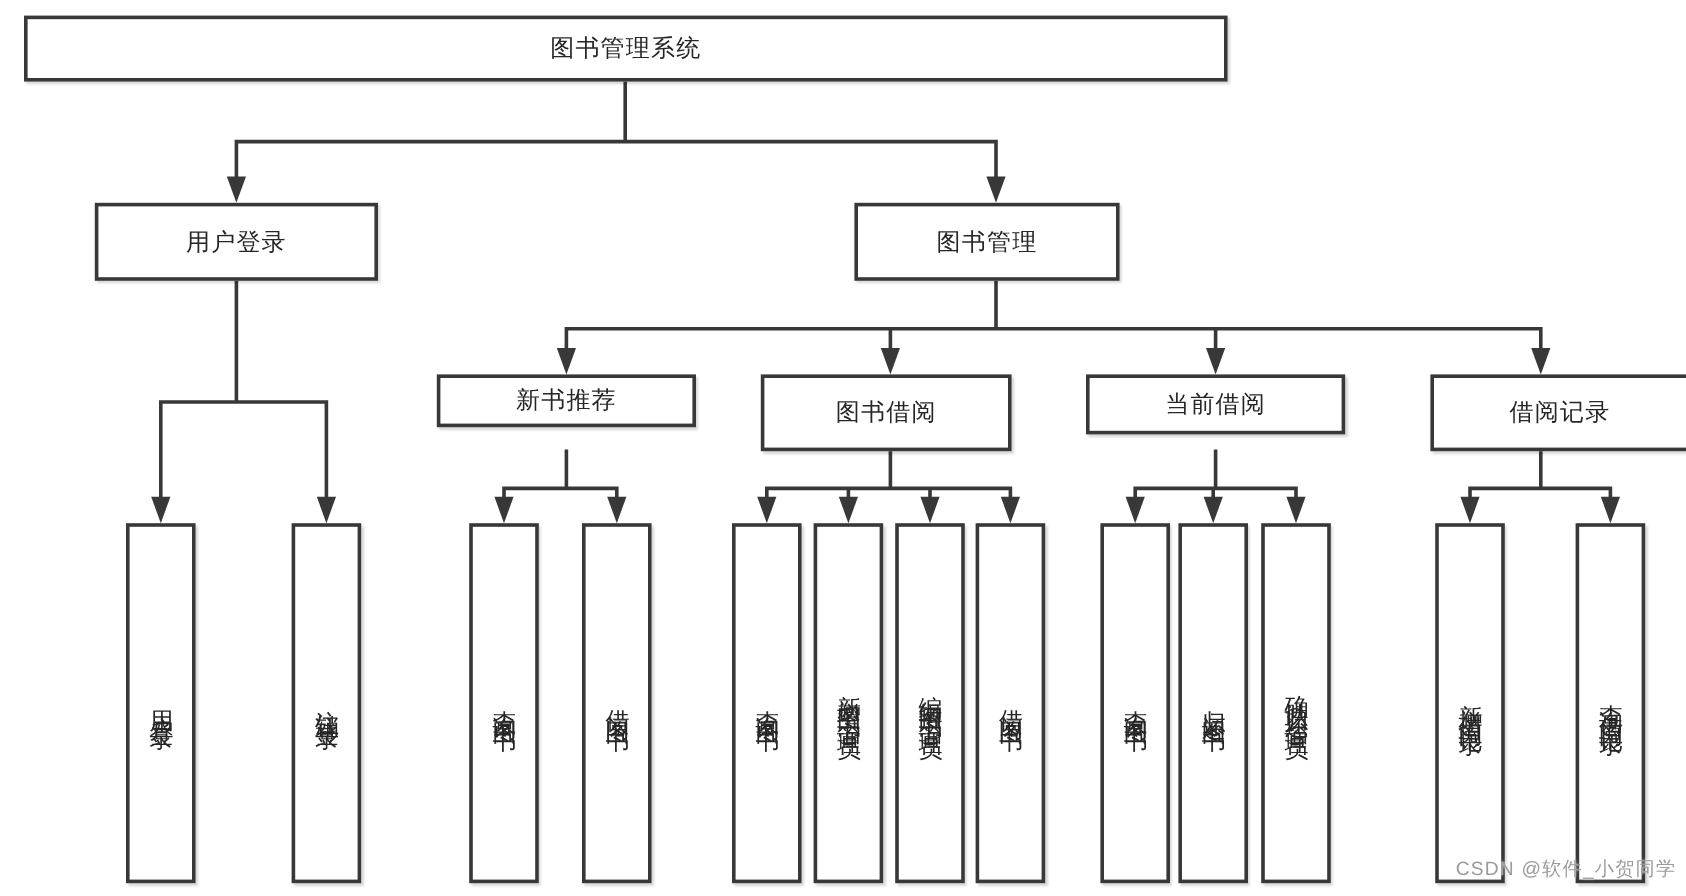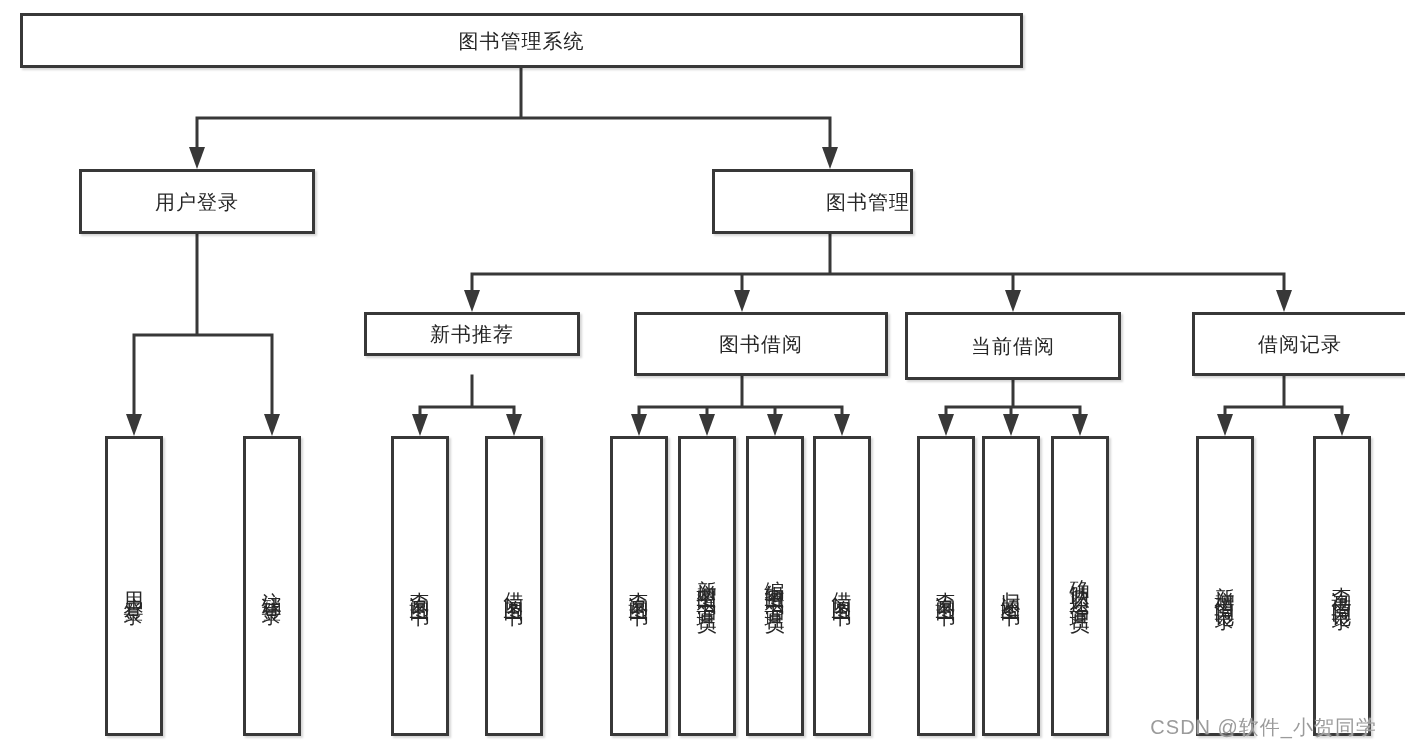--- a/index.html
+++ b/index.html
@@ -48,24 +48,24 @@
   }
   .node.vertical .node-label{
     writing-mode:vertical-rl;
     text-orientation:mixed;
     letter-spacing:5px;
     line-height:1;
     white-space:normal;
   }
   #watermark{
     position:absolute;
-    right:28px;
+    right:8px;
     top:714px;
     z-index:3;
-    font-size:20px;
+    font-size:16px;
     color:var(--watermark);
     letter-spacing:1px;
     text-shadow:0 0 2px #ffffff;
     white-space:nowrap;
   }
 </style>
 </head>
 <body>
 
 <div id="canvas">
@@ -97,30 +97,30 @@
       <polygon points="1217,414 1233,414 1225,436" fill="#383838"></polygon>
       <polygon points="1334,414 1350,414 1342,436" fill="#383838"></polygon>
     </svg>
   <div id="nodes-layer">
       <div class="node" style="left: 20px; top: 13px; width: 1003px; height: 55px;">
         <span class="node-label">图书管理系统</span>
       </div>
       <div class="node" style="left: 79px; top: 169px; width: 236px; height: 65px;">
         <span class="node-label">用户登录</span>
       </div>
-      <div class="node" style="left: 712px; top: 169px; width: 201px; height: 65px; justify-content: flex-end;">
+      <div class="node" style="left: 712px; top: 169px; width: 221px; height: 65px;">
         <span class="node-label">图书管理</span>
       </div>
       <div class="node" style="left: 364px; top: 312px; width: 216px; height: 44px;">
         <span class="node-label">新书推荐</span>
       </div>
-      <div class="node" style="left: 634px; top: 312px; width: 254px; height: 64px;">
+      <div class="node" style="left: 634px; top: 312px; width: 209px; height: 64px;">
         <span class="node-label">图书借阅</span>
       </div>
-      <div class="node" style="left: 905px; top: 312px; width: 216px; height: 68px;">
+      <div class="node" style="left: 905px; top: 312px; width: 216px; height: 50px;">
         <span class="node-label">当前借阅</span>
       </div>
       <div class="node" style="left: 1176px; top: 312px; width: 216px; height: 64px; margin-left: 16px;">
         <span class="node-label">借阅记录</span>
       </div>
       <div class="node vertical" style="left: 105px; top: 436px; width: 58px; height: 300px;">
         <span class="node-label">用户登录</span>
       </div>
       <div class="node vertical" style="left: 243px; top: 436px; width: 58px; height: 300px;">
         <span class="node-label">注销登录</span>

